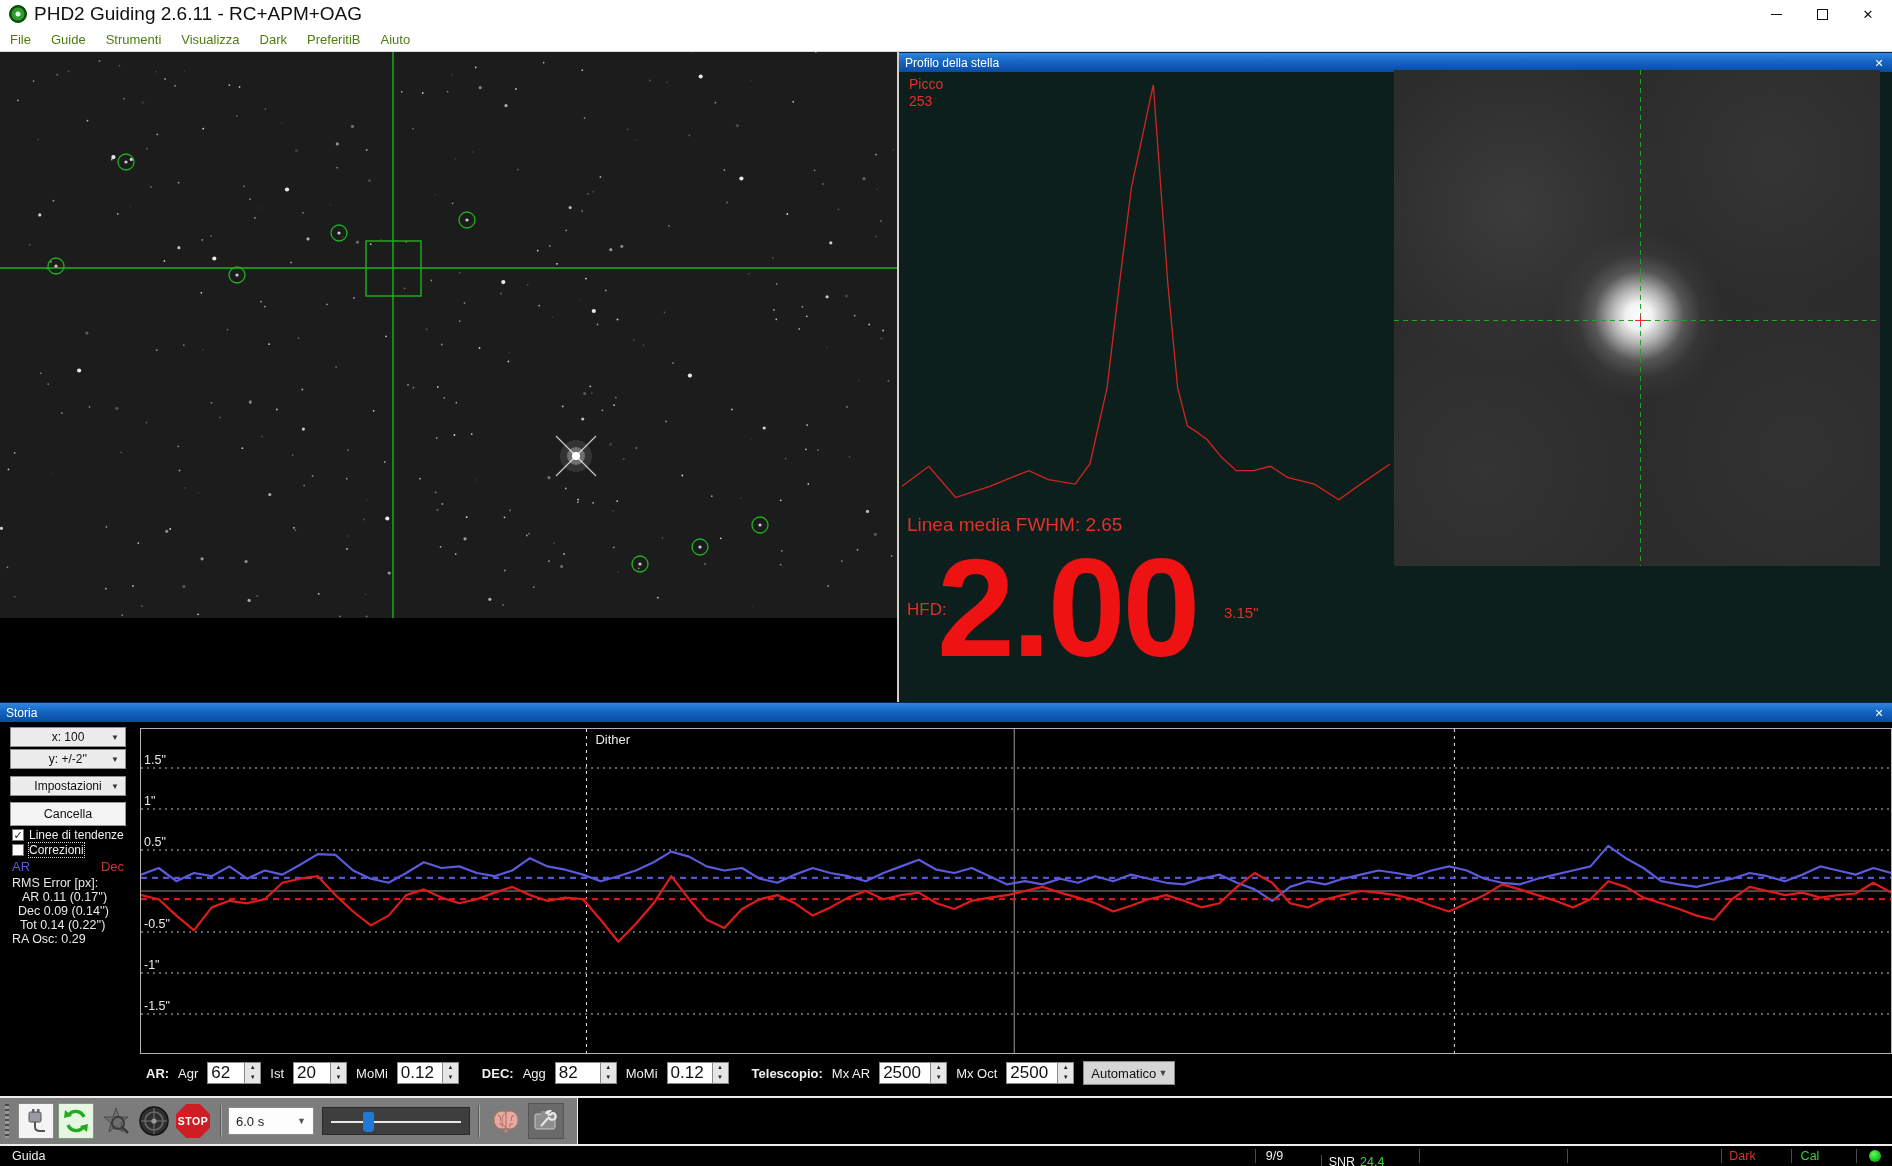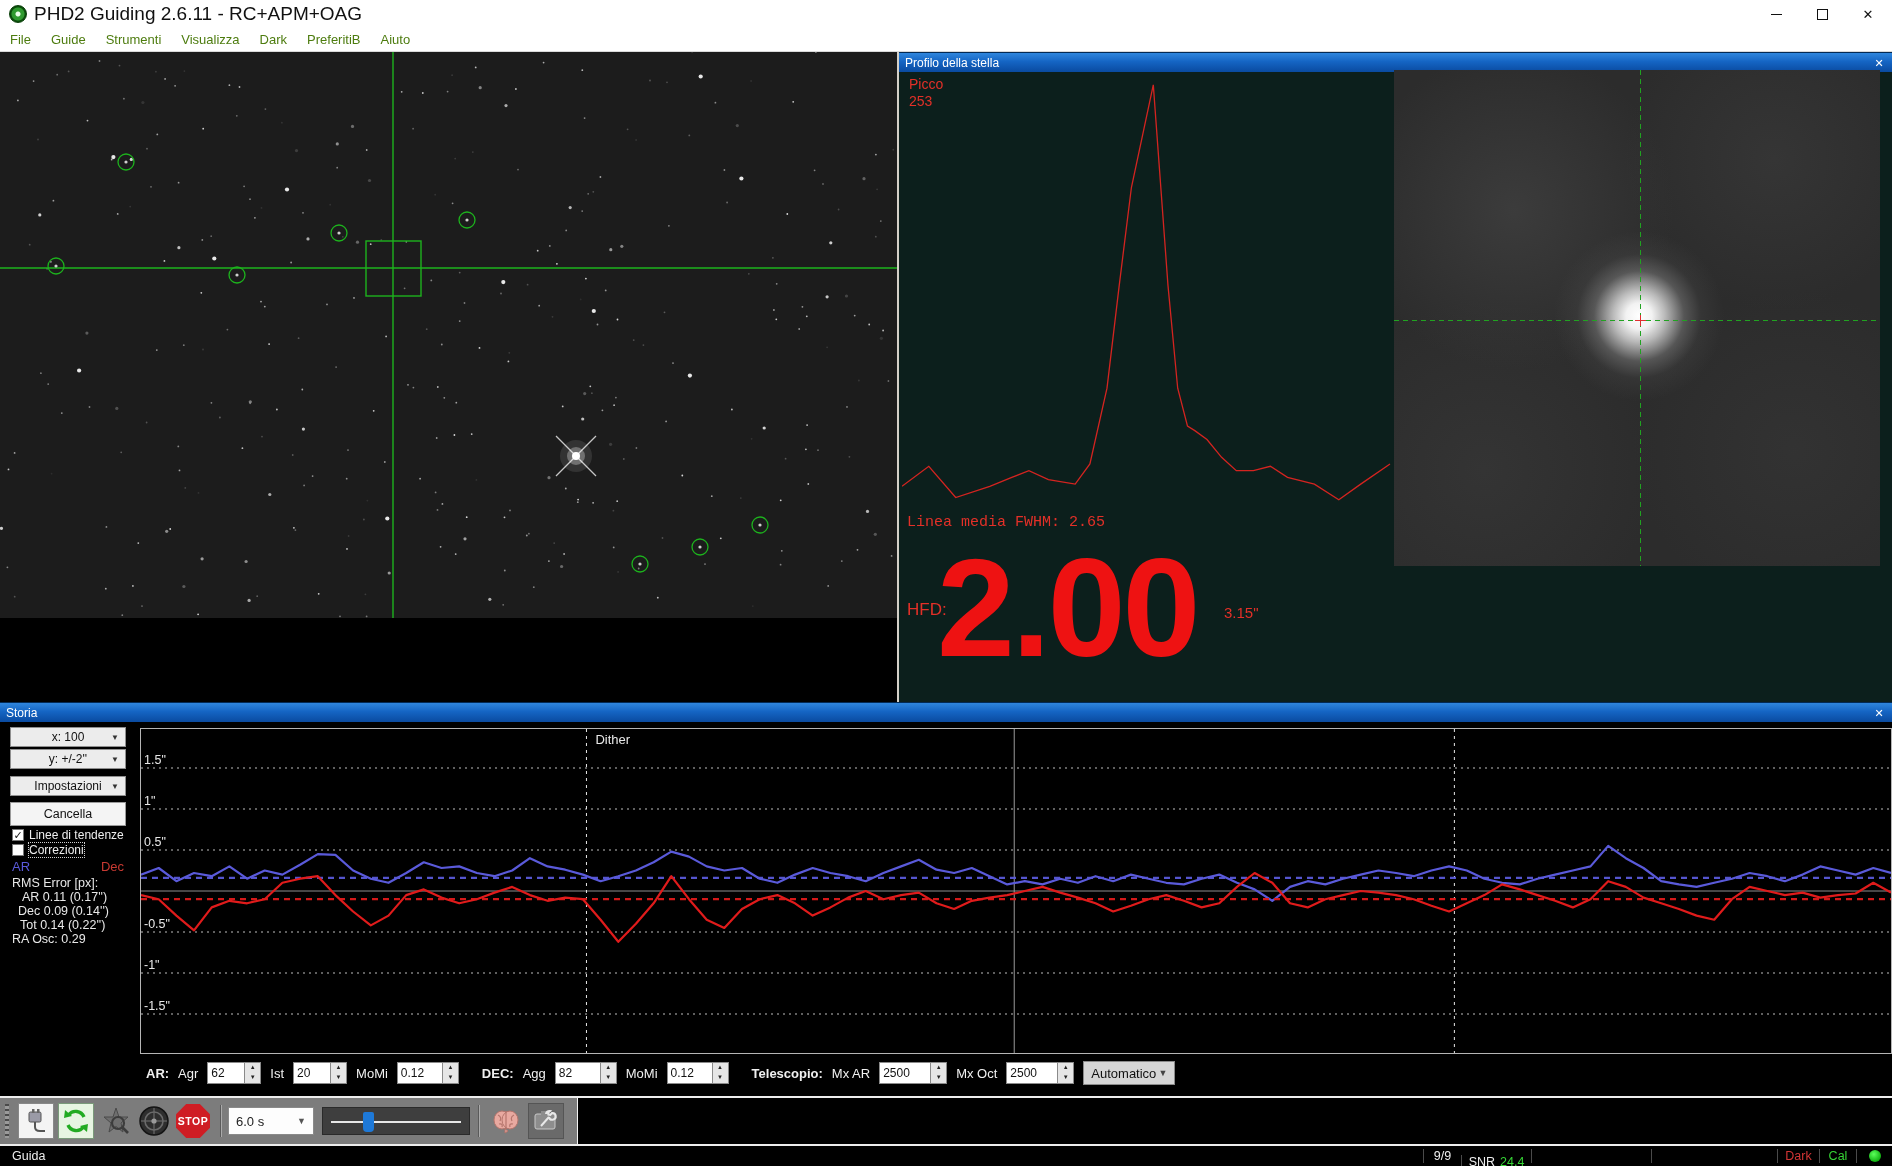--- a/index.html
+++ b/index.html
@@ -24,21 +24,21 @@
   
   #profile-panel{left:897px;top:52px;width:995px;height:650px;background:#0c1f1c;border-left:2px solid #d4d0c8;box-sizing:border-box;}
   .dock-header{height:20px;background:linear-gradient(180deg,#2f86dd 0%,#1565c4 45%,#0a4ba0 100%);
     color:#fff;font-size:12px;display:flex;align-items:center;padding:0 6px;box-sizing:border-box;border-top:1px solid #032a55;}
   .dock-header .hdr-title{flex:1;}
   .dock-close{width:14px;height:14px;line-height:14px;text-align:center;color:#fff;font-size:11px;}
   .red-note{color:#e33028;font-size:14px;}
   #picco-label{left:10px;top:24px;}
   #picco-value{left:10px;top:41px;}
   #profile-svg{left:3px;top:22px;}
-  #fwhm-text{left:8px;top:462px;font-size:15px;font-family:Liberation Mono, monospace;}
+  #fwhm-text{left:8px;top:462px;font-size:19px;}
   #hfd-label{left:8px;top:548px;font-size:17px;}
   #hfd-value{left:38px;top:486px;font-size:140px;font-weight:bold;line-height:1;color:#ee1212;letter-spacing:-3px;}
   #hfd-arcsec{left:325px;top:552px;font-size:15px;}
   #star-image{left:495px;top:18px;width:486px;height:496px;overflow:hidden;
     background:
       radial-gradient(circle at 245px 246px, #ffffff 0px, #f2f2f2 13px, #b9b9b9 26px, rgba(120,120,120,.55) 45px, rgba(80,80,80,.25) 62px, rgba(70,70,70,0) 85px),
       radial-gradient(circle at 120px 140px, rgba(70,70,70,.6), rgba(70,70,70,0) 160px),
       radial-gradient(circle at 380px 90px, rgba(62,62,62,.5), rgba(62,62,62,0) 150px),
       radial-gradient(circle at 90px 400px, rgba(60,60,60,.5), rgba(60,60,60,0) 170px),
       radial-gradient(circle at 400px 380px, rgba(58,58,58,.45), rgba(58,58,58,0) 160px),
@@ -61,21 +61,21 @@
     font-size:11px;line-height:11px;text-align:center;color:#111;}
   .focus-dotted{outline:1px dotted #cfcfcf;}
   .side-text{left:12px;color:#e8e8e8;font-size:12.5px;}
   #ar-dec-row{left:12px;width:112px;display:flex;justify-content:space-between;font-size:13px;}
   #graph-box{left:140px;top:728px;width:1752px;height:326px;border:1px solid #b5b5b5;box-sizing:border-box;background:#000;}
   
   #params-row{left:146px;top:1060px;height:26px;display:flex;align-items:center;gap:9px;color:#f0f0f0;font-size:13px;}
   .plabel{white-space:nowrap;}
   .pbold{font-weight:bold;}
   .spin{display:flex;height:22px;}
-  .spin input{border:1px solid #8a8a8a;background:#fff;color:#111;font-size:12px;padding:0 3px;
+  .spin input{border:1px solid #8a8a8a;background:#fff;color:#111;font-size:17px;padding:0 3px;
     font-family:"Liberation Sans",sans-serif;box-sizing:border-box;height:22px;}
   .spin .btns{width:16px;display:flex;flex-direction:column;border:1px solid #8a8a8a;border-left:none;box-sizing:border-box;}
   .spin .btns span{flex:1;background:#e6e6e6;font-size:6px;line-height:9px;text-align:center;color:#222;}
   #auto-combo{width:92px;height:24px;background:#d6d6d6;border:1px solid #8a8a8a;box-sizing:border-box;color:#111;
     font-size:13px;display:flex;align-items:center;justify-content:space-between;padding:0 7px;}
   
   #toolbar{left:0;top:1096px;width:1892px;height:50px;background:#000;border-top:2px solid #ededed;border-bottom:2px solid #ededed;box-sizing:border-box;}
   #toolbar-gray{left:0;top:0;width:578px;height:46px;background:#7c7c7c;border-right:1px solid #f2f2f2;box-sizing:border-box;}
   #grip{left:5px;top:6px;width:4px;height:34px;
     background:repeating-linear-gradient(180deg,#4a4a4a 0 2px,#9a9a9a 2px 5px);}
@@ -89,21 +89,21 @@
     display:flex;align-items:center;justify-content:center;color:#fff;font-weight:bold;font-size:10.5px;letter-spacing:.5px;}
   .tsep{top:7px;width:1px;height:32px;background:#5a5a5a;border-right:1px solid #aaa;}
   #exposure-combo{left:228px;top:9px;width:86px;height:28px;background:#fdfdfd;border:1px solid #8a8a8a;box-sizing:border-box;
     color:#222;font-size:13px;display:flex;align-items:center;justify-content:space-between;padding:0 7px;}
   #slider-wrap{left:322px;top:9px;width:148px;height:28px;background:#3e3e3e;border:1px solid #2a2a2a;box-sizing:border-box;}
   #slider-groove{position:absolute;left:8px;top:13px;width:130px;height:2px;background:#e8e8e8;}
   #slider-handle{position:absolute;left:40px;top:4px;width:11px;height:20px;background:#1e79d8;border-radius:2px 2px 4px 4px;}
   #btn-brain{left:488px;}
   #btn-camsetup{left:528px;background:#6a6a6a;border:1px solid #555;}
   
-  #statusbar{left:0;top:1146px;width:1892px;height:20px;background:#000;color:#eee;font-size:12.5px;display:flex;align-items:center;}
+  #statusbar{left:0;top:1146px;width:1892px;height:20px;background:#000;color:#eee;font-size:12.5px;display:flex;align-items:center;gap:28px;}
   #status-state{padding-left:12px;flex:1;}
   .scell{height:14px;border-left:1px solid #4a4a4a;display:flex;align-items:center;justify-content:center;gap:5px;padding:0 6px;box-sizing:border-box;}
   .green-dot{width:12px;height:12px;border-radius:50%;background:radial-gradient(circle at 40% 35%, #5bff5b, #12b312 70%, #067a06);}
   text{font-family:"Liberation Sans",sans-serif;}
 </style>
 </head>
 <body>
 
 <div id="app">
 

